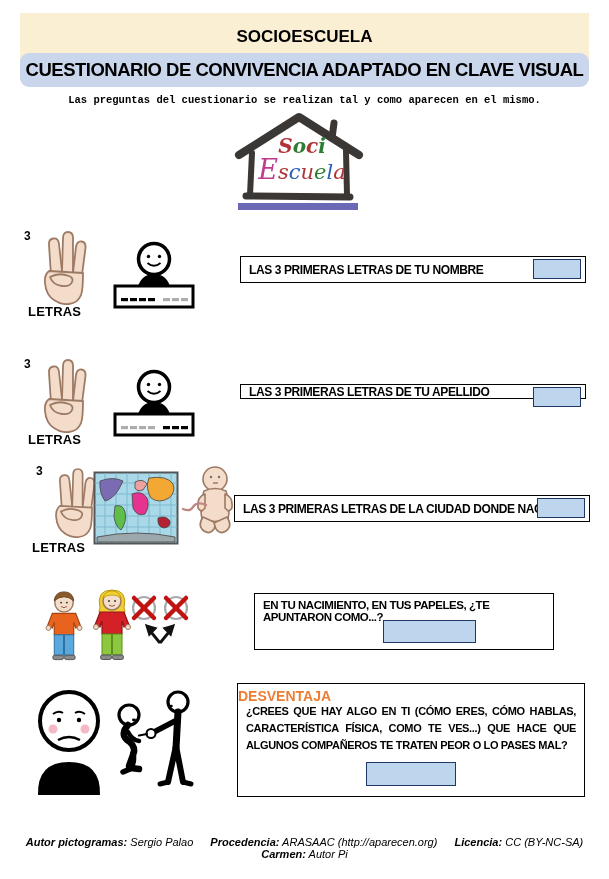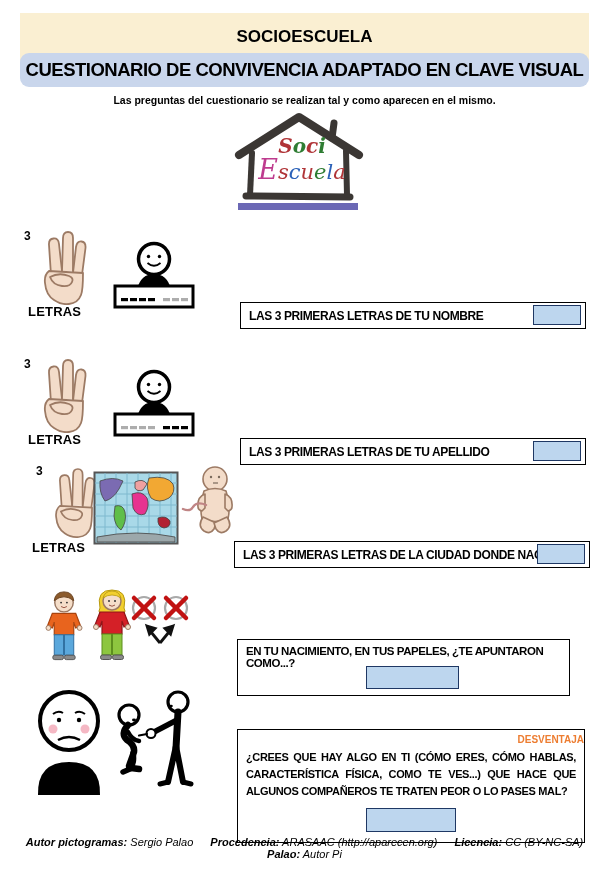--- a/index.html
+++ b/index.html
@@ -4,37 +4,37 @@
 <style>
   html,body{margin:0;padding:0;background:#fff;}
   .page{position:relative;width:609px;height:879px;background:#fff;overflow:hidden;
         font-family:"Liberation Sans",sans-serif;color:#000;}
   .abs{position:absolute;}
   svg.abs{display:block;}
   .banner{position:absolute;left:20px;width:569px;display:flex;align-items:center;justify-content:center;
           font-weight:bold;text-align:center;}
   .banner-yellow{top:13px;height:48px;background:var(--banner-yellow,#FAEFD2);font-size:17px;}
   .banner-blue{top:53px;height:34px;background:var(--banner-blue,#C9D6EC);font-size:18.5px;letter-spacing:-0.5px;border-radius:9px;}
-  .note{position:absolute;left:0;top:94px;width:609px;text-align:center;font-size:10.5px;font-weight:bold;}
+  .note{position:absolute;left:0;top:94px;width:609px;text-align:center;font-size:10.5px;font-weight:bold;font-family:Liberation Mono, monospace;}
   .logo-wrap{position:absolute;left:232px;top:110px;width:140px;height:102px;}
   .logo-bar{position:absolute;left:6px;top:93px;width:120px;height:7px;background:var(--logo-bar,#6B68B5);}
   .logo-text{position:absolute;left:0;width:140px;text-align:center;
              font-family:"DejaVu Serif",serif;font-style:italic;font-weight:bold;line-height:1;}
   .logo-word1{top:26px;font-size:20px;}
   .logo-word2{top:46px;font-size:21px;font-weight:normal;}
   .logo-word2 span:first-child{font-size:27px;}
   .count{position:absolute;font-size:12px;font-weight:bold;}
   .letras{position:absolute;font-size:13px;font-weight:bold;text-align:left;letter-spacing:0.2px;}
-  .qbox{position:absolute;border:1.6px solid #000;background:#fff;box-sizing:border-box;margin-top:46px;}
+  .qbox{position:absolute;border:1.6px solid #000;background:#fff;box-sizing:border-box;}
   .qbox-inline{display:flex;align-items:center;}
   .qtext{font-size:12px;font-weight:bold;letter-spacing:-0.4px;padding-left:8px;}
   .qtext-sm{font-size:11.5px;letter-spacing:-0.45px;}
   .ans{background:var(--answer-fill,#BDD6EE);border:1.6px solid var(--answer-border,#1F3864);box-sizing:border-box;}
   .ans-inline{position:absolute;right:4px;top:2px;width:48px;height:20px;}
-  .q-heading{position:absolute;left:0;width:100%;top:4px;text-align:right;font-size:10px;font-weight:bold;
+  .q-heading{position:absolute;left:0;width:100%;top:4px;text-align:left;font-size:14px;font-weight:bold;
              color:var(--accent-orange,#ED7D31);}
   .q5text{position:absolute;left:8px;right:8px;top:19px;font-size:11px;font-weight:bold;letter-spacing:-0.35px;
           text-align:justify;line-height:1.55;}
   .footer-line{position:absolute;left:0;width:609px;text-align:center;font-size:11px;font-style:italic;}
   .footer-line b{font-weight:bold;}
   .footer-line .grp{margin:2px 7px;white-space:nowrap;}
   .footer-school{font-weight:bold;}
 </style>
 </head>
 <body>
@@ -125,21 +125,21 @@
           <rect x="18" y="58" width="7" height="3.2"></rect>
         <rect x="27" y="58" width="7" height="3.2"></rect>
           <rect x="36" y="58" width="7" height="3.2"></rect>
         </g>
       <g fill="#000">
           <rect x="51" y="58" width="7" height="3.2"></rect>
           <rect x="60" y="58" width="7" height="3.2"></rect>
         <rect x="69" y="58" width="7" height="3.2"></rect>
         </g>
     </svg>
-    <div class="qbox qbox-inline" style="left:240px;top:392px;width:346px;height:27px">
+    <div class="qbox qbox-inline" style="left:240px;top:384px;width:346px;height:15px">
       <span class="qtext">LAS 3 PRIMERAS LETRAS DE TU APELLIDO</span>
       <span class="ans ans-inline"></span>
     </div>
   </div>
 
   <div>
     <div class="count" style="left:36px;top:464px">3</div>
     <svg class="abs" style="left:42px;top:466px" width="68" height="74" viewBox="0 0 72 74">
       <g fill="#F3DCC9" stroke="#9C7A64" stroke-width="1.8" stroke-linejoin="round" stroke-linecap="round">
         <path d="M21,44 L19,14 q-0.5,-6 4.5,-6.5 q5,-0.5 5.5,5.5 L32,40"></path>
@@ -225,21 +225,21 @@
         <path d="M38,5 L58,25"></path>
           <path d="M58,5 L38,25"></path>
       </g>
       <g stroke="#111" stroke-width="2.8" fill="#111">
         <path d="M32,50 L23,39" fill="none"></path>
         <polygon points="19,33 27,35.5 21.5,41"></polygon>
         <path d="M32,50 L41,39" fill="none"></path>
         <polygon points="45,33 37,35.5 42.5,41"></polygon>
       </g>
     </svg>
-    <div class="qbox" style="left:237px;top:593px;width:333px;height:57px">
+    <div class="qbox" style="left:254px;top:593px;width:300px;height:57px">
       <div class="qtext qtext-sm" style="position:absolute;left:0;top:5px;">EN TU NACIMIENTO, EN TUS PAPELES, ¿TE APUNTARON COMO...?</div>
       <span class="ans" style="position:absolute;left:128px;top:26px;width:93px;height:23px"></span>
     </div>
   </div>
 
   <div>
     <svg class="abs" style="left:30px;top:688px" width="78" height="107" viewBox="0 0 78 107">
       <circle cx="39" cy="33" r="29" fill="#fff" stroke="#000" stroke-width="4"></circle>
       <path d="M23,26 q5,-4 10,-1" stroke="#000" stroke-width="2" fill="none"></path>
       <path d="M45,25 q5,-3 10,1" stroke="#000" stroke-width="2" fill="none"></path>
@@ -269,16 +269,16 @@
       <div class="q-heading">DESVENTAJA</div>
       <div class="q5text">¿CREES QUE HAY ALGO EN TI (CÓMO ERES, CÓMO HABLAS, CARACTERÍSTICA FÍSICA, COMO TE VES...) QUE HACE QUE ALGUNOS COMPAÑEROS TE TRATEN PEOR O LO PASES MAL?</div>
       <span class="ans" style="position:absolute;left:128px;top:78px;width:90px;height:24px"></span>
     </div>
   </div>
 
   <div class="footer-line" style="top:836px">
     <span class="grp"><b>Autor pictogramas:</b> <span>Sergio Palao</span></span>
     <span class="grp"><b>Procedencia:</b> <span>ARASAAC (http://aparecen.org)</span></span>
     <span class="grp"><b>Licencia:</b> <span>CC (BY-NC-SA)</span></span>
-    <span class="grp"><b>Palao:</b> <span>Autor Pi</span></span>
+    <span class="grp"><b>Carmen:</b> <span>Autor Pi</span></span>
   </div>
 
 </div>
 
 </body></html>

